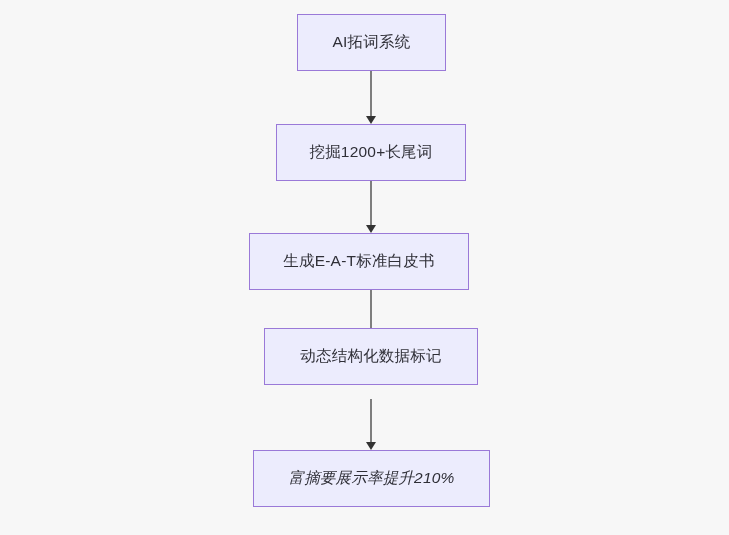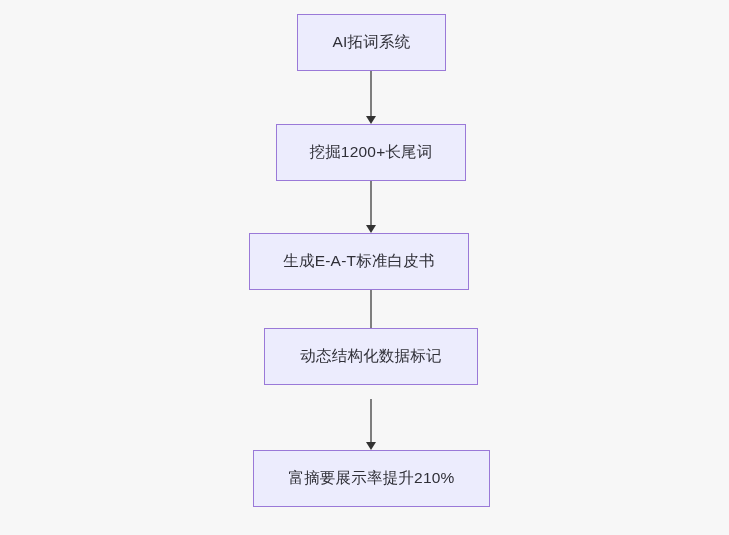--- a/index.html
+++ b/index.html
@@ -98,17 +98,17 @@
   </div>
 
   <div class="node" style="left:249px; top:233px; width:220px; height:57px;">
     <span class="node-label">生成E-A-T标准白皮书</span>
   </div>
 
   <div class="node" style="left:264px; top:328px; width:214px; height:57px;">
     <span class="node-label">动态结构化数据标记</span>
   </div>
 
-  <div class="node" style="left:253px; top:450px; width:237px; height:57px;">
+  <div class="node" style="left:253px; top:450px; width:237px; height:57px;font-style:italic;">
     <span class="node-label">富摘要展示率提升210%</span>
   </div>
 
 </div>
 
 </body></html>

